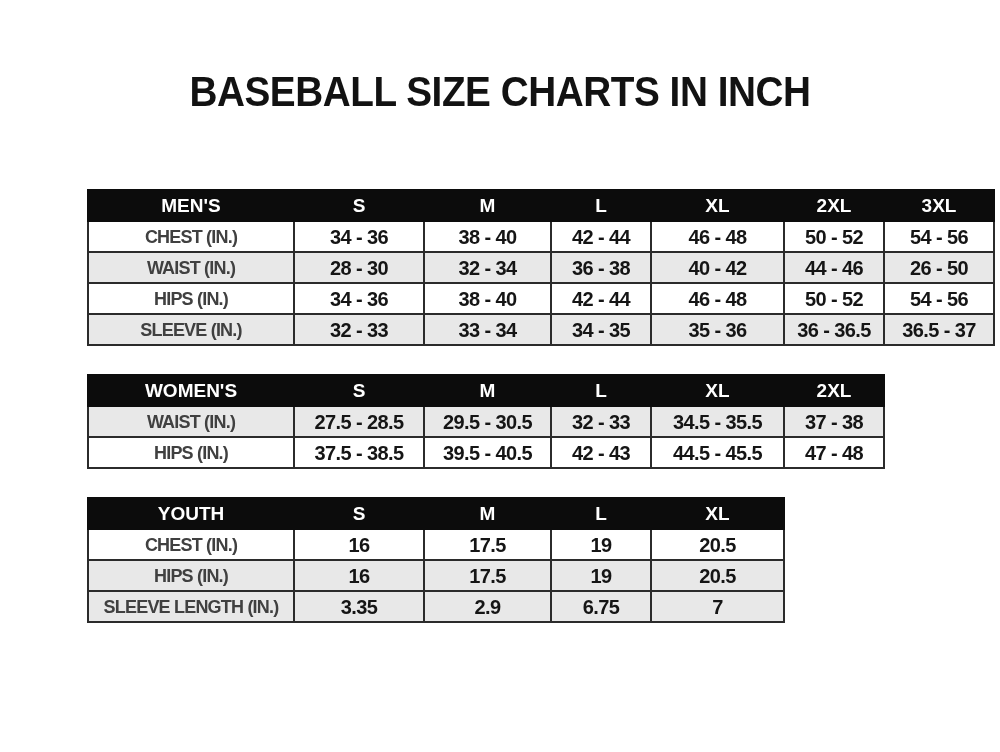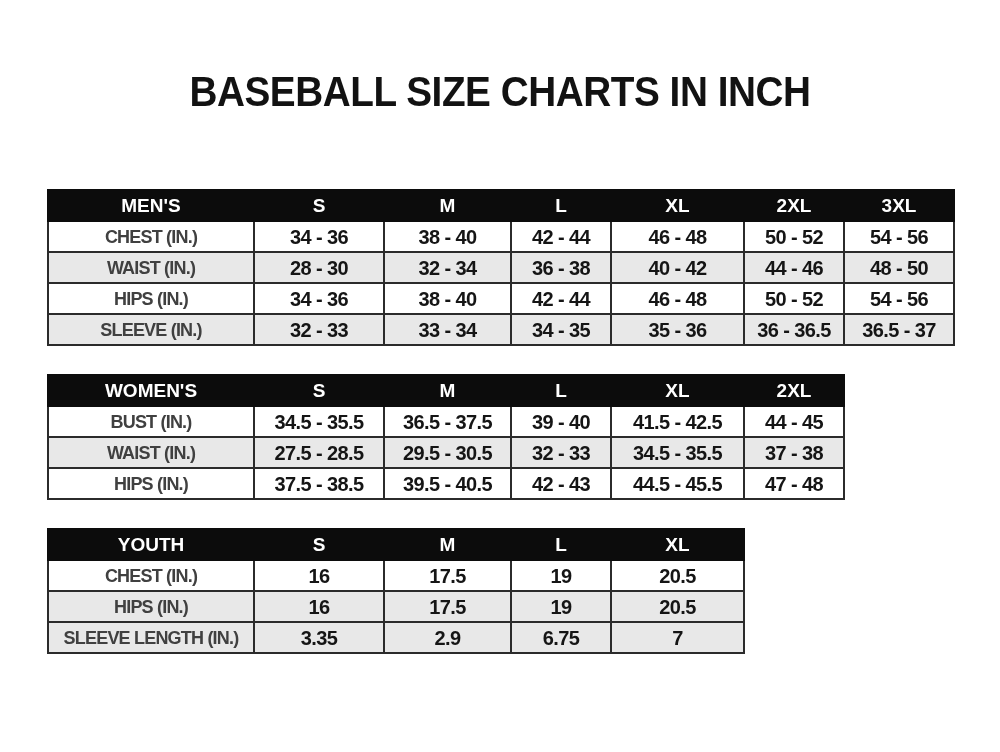--- a/index.html
+++ b/index.html
@@ -22,21 +22,21 @@
     text-align: center;
     font-size: 43px;
     line-height: 1;
     font-weight: bold;
     color: #121212;
     letter-spacing: -0.5px;
     transform: scaleX(0.9);
     transform-origin: 50% 50%;
     white-space: nowrap;
   }
-  #tables { margin-top: 0; }
+  #tables { margin-top: 0; margin-left: 40px; }
   table.size-table {
     border-collapse: collapse;
     table-layout: fixed;
     margin-left: 47px;
     background: #fff;
   }
   table.size-table:first-child { margin-top: 76px; }
   table.size-table + table.size-table { margin-top: 28px; padding-left: 24px; }
   .size-table th, .size-table td {
     border: 2px solid #2b2b2b;
@@ -111,21 +111,21 @@
             <td>50 - 52</td>
             <td>54 - 56</td>
           </tr>
           <tr class="alt">
             <th class="row-label">WAIST (IN.)</th>
             <td>28 - 30</td>
             <td>32 - 34</td>
             <td>36 - 38</td>
             <td>40 - 42</td>
             <td>44 - 46</td>
-            <td>48 - 50</td>
+            <td>26 - 50</td>
           </tr>
           <tr>
             <th class="row-label">HIPS (IN.)</th>
             <td>34 - 36</td>
             <td>38 - 40</td>
             <td>42 - 44</td>
             <td>46 - 48</td>
             <td>50 - 52</td>
             <td>54 - 56</td>
           </tr>
@@ -153,28 +153,20 @@
           <tr>
             <th>WOMEN'S</th>
             <th>S</th>
             <th>M</th>
             <th>L</th>
             <th>XL</th>
             <th>2XL</th>
           </tr>
         </thead>
         <tbody>
-          <tr>
-            <th class="row-label">BUST (IN.)</th>
-            <td>34.5 - 35.5</td>
-            <td>36.5 - 37.5</td>
-            <td>39 - 40</td>
-            <td>41.5 - 42.5</td>
-            <td>44 - 45</td>
-          </tr>
           <tr class="alt">
             <th class="row-label">WAIST (IN.)</th>
             <td>27.5 - 28.5</td>
             <td>29.5 - 30.5</td>
             <td>32 - 33</td>
             <td>34.5 - 35.5</td>
             <td>37 - 38</td>
           </tr>
           <tr>
             <th class="row-label">HIPS (IN.)</th>

